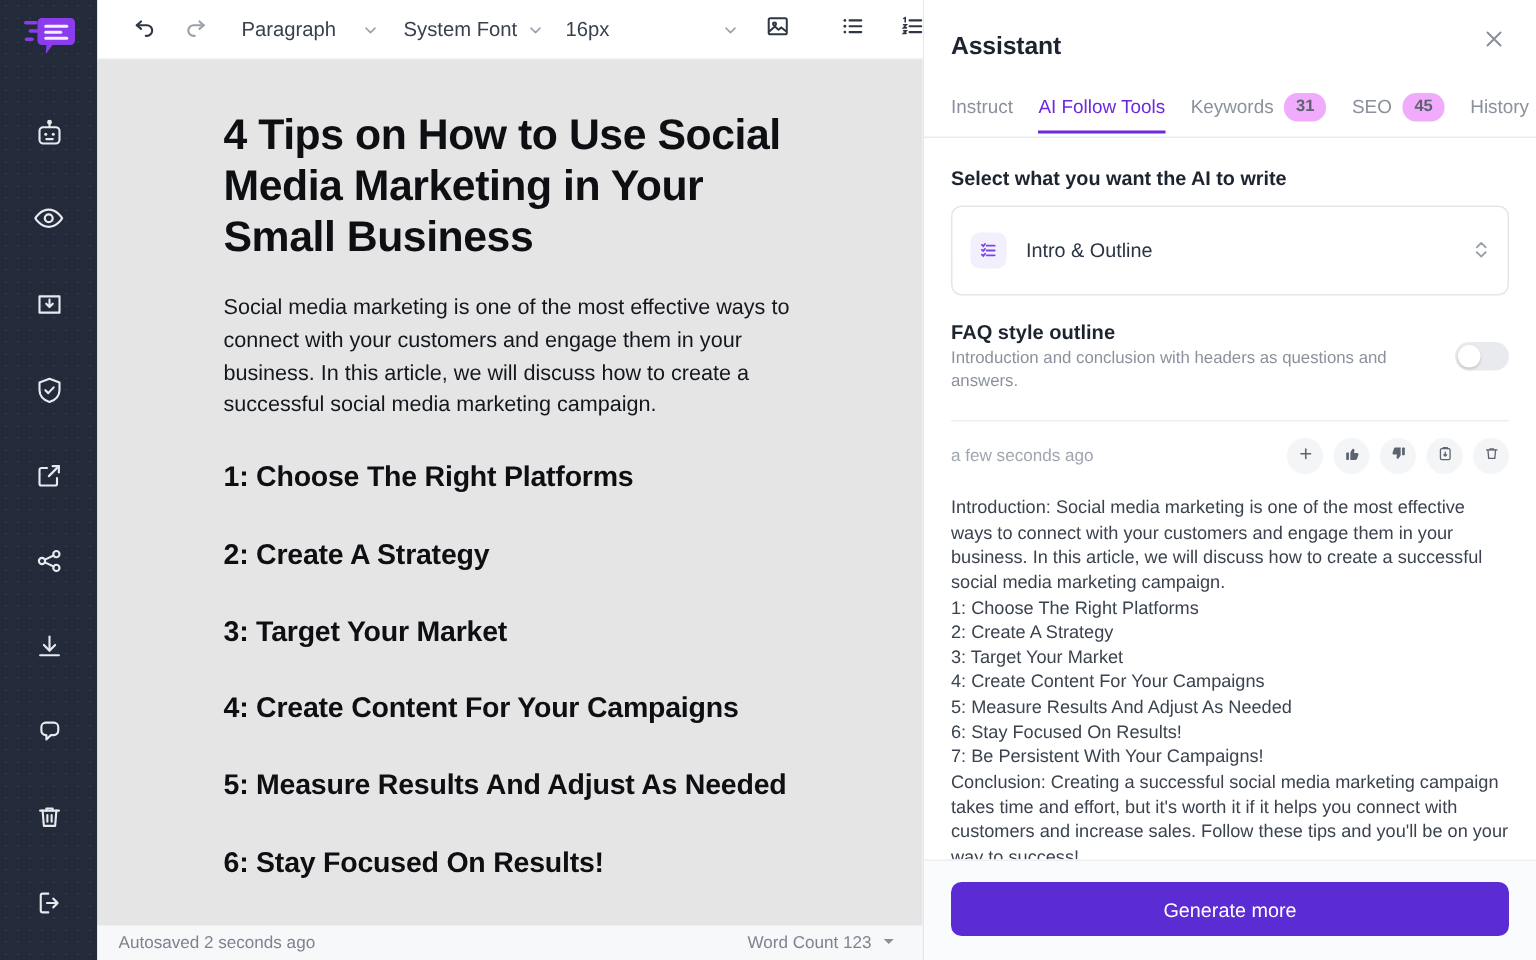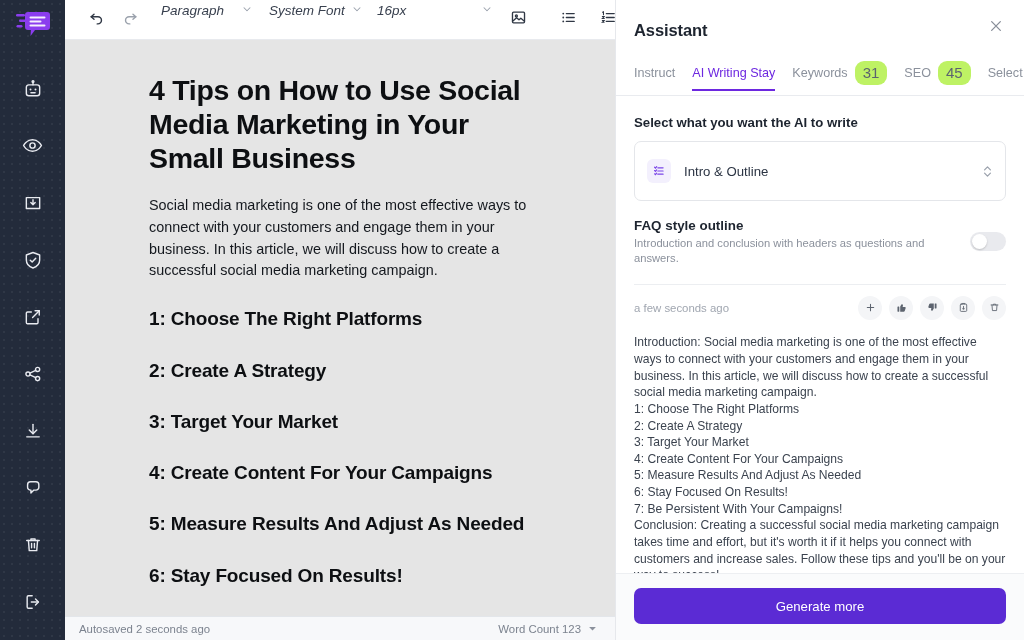--- a/index.html
+++ b/index.html
@@ -44,22 +44,22 @@
     padding:0 0 0 14px; gap:0;
     border-bottom:1px solid #e8eaee;
     background:#fff;
     overflow:hidden;
   }
   .tb-icon {
     width:34px; height:34px; display:flex; align-items:center; justify-content:center;
     cursor:pointer; flex:0 0 auto;
   }
   .tb-sel {
-    display:flex; height:34px; cursor:pointer; flex:0 0 auto;
-    gap:6px; padding-left:14px;font-style:italic;
+    display:flex; align-items:center; height:34px; cursor:pointer; flex:0 0 auto;
+    gap:6px; padding-left:14px;
   }
   .tb-sel .lbl { font-size:13.5px; color:#39414f; white-space:nowrap; }
   .tb-sel .car { margin-left:auto; padding-right:2px; display:flex; }
   .sel-paragraph { width:108px; }
   .sel-font { width:108px; }
   .sel-size { width:132px; }
 
   .doc-scroll {
     flex:1 1 auto; overflow:hidden; background:#e5e5e5; position:relative;
   }
@@ -106,21 +106,21 @@
     margin-top:14px;
   }
   .tab {
     display:flex; align-items:center; gap:7px;
     font-size:12.6px; color:#8b919c; cursor:pointer;
     padding:6px 0 9px 0; margin-right:17px; white-space:nowrap;
     border-bottom:2px solid transparent; position:relative; top:1px;
   }
   .tab.active { color:#6d28e0; font-weight:400; border-bottom-color:#6d28e0; }
   .badge {
-    background:#bef264; color:#5c636f; font-size:15px; font-weight:400;
+    background:#f0abfc; color:#5c636f; font-size:11px; font-weight:700;
     border-radius:9px; padding:2px 8px; line-height:1.35;
   }
 
   .panel-body { flex:1 1 auto; overflow:hidden; display:flex; flex-direction:column; }
   .sec { padding:0 18px; }
   .sec-label {
     font-size:13.2px; font-weight:700; color:#1d242f;
     margin:19px 0 11px 0;
   }
   .select-box {
@@ -421,32 +421,32 @@
           <path d="M5.5 5.5l13 13M18.5 5.5l-13 13"></path>
         </svg>
       </span>
     </div>
 
     <div class="tabs">
       <div class="tab">
         <span>Instruct</span>
       </div>
       <div class="tab active">
-        <span>AI Writing Stay</span>
+        <span>AI Follow Tools</span>
       </div>
       <div class="tab">
         <span>Keywords</span>
         <span class="badge">31</span>
       </div>
       <div class="tab">
         <span>SEO</span>
         <span class="badge">45</span>
       </div>
       <div class="tab">
-        <span>Select</span>
+        <span>History</span>
       </div>
     </div>
 
     <div class="panel-body">
 
       <div class="sec">
         <div class="sec-label">Select what you want the AI to write</div>
 
         <div class="select-box">
           <span class="select-ico">

